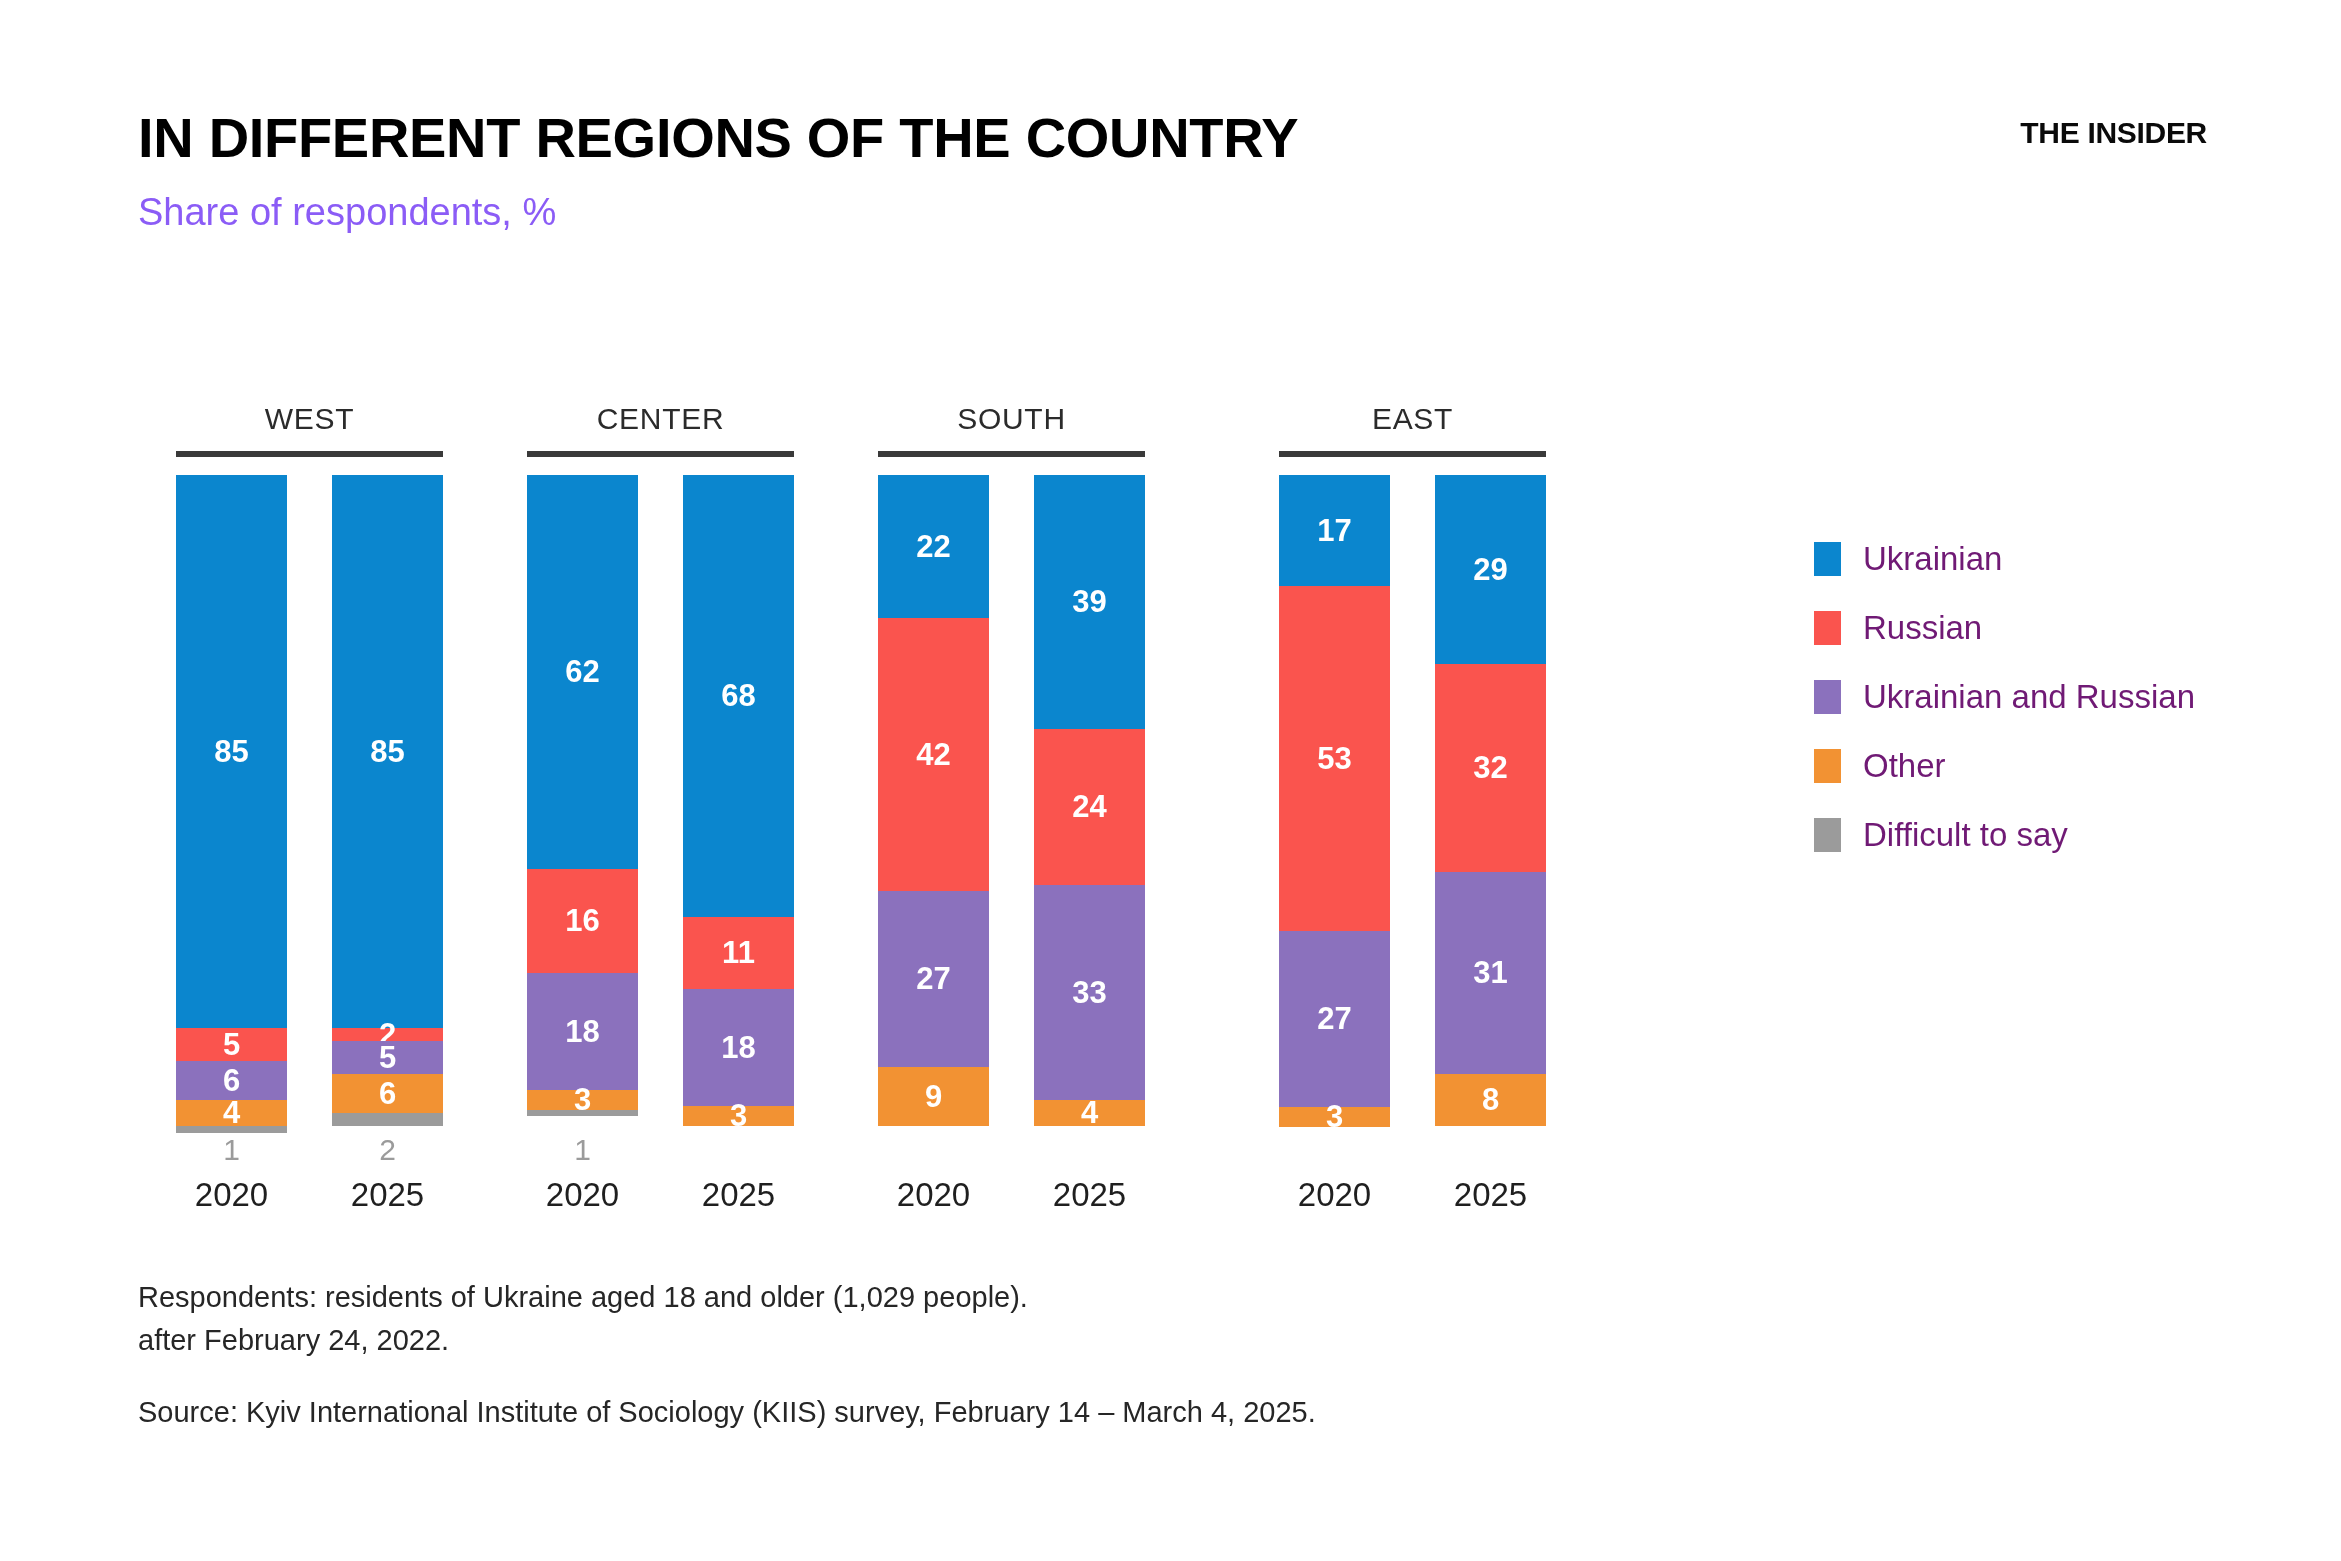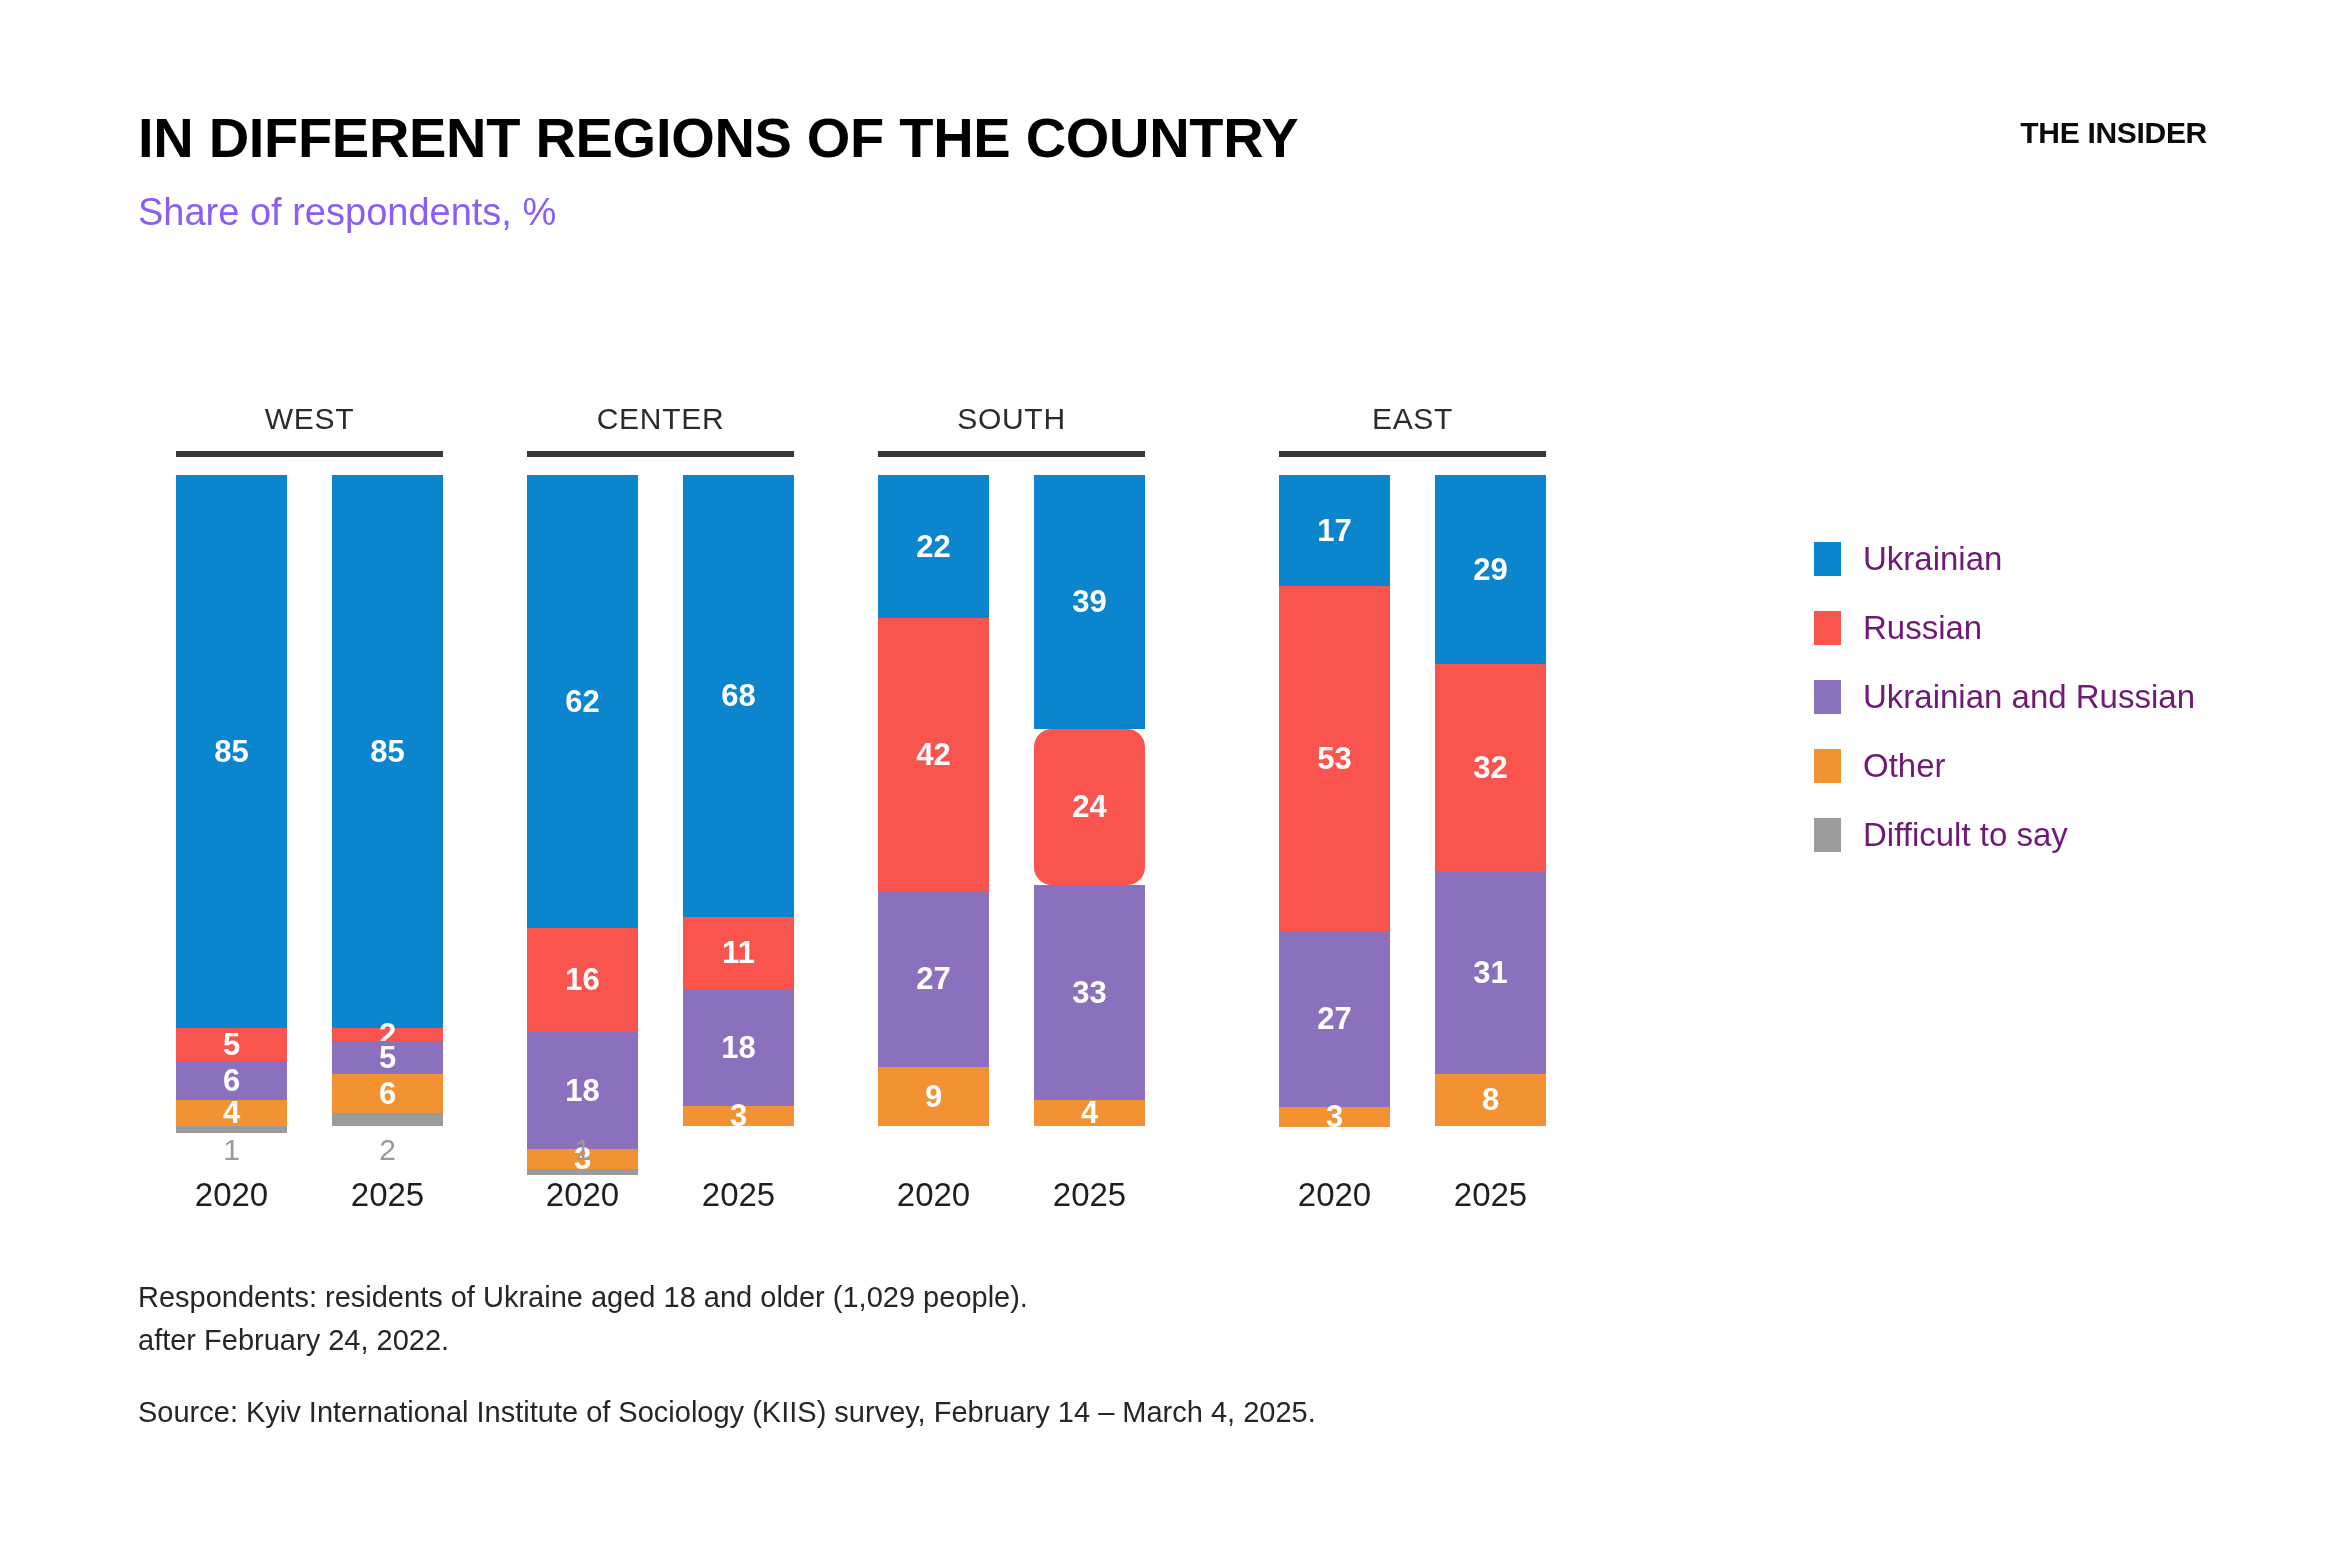--- a/index.html
+++ b/index.html
@@ -119,21 +119,21 @@
         </div>
         <div class="seg" style="height: 13px; background: rgb(155, 155, 155);"></div>
       </div>
       <div class="dts-label" style="left: 156px;">2</div>
       <div class="year-label" style="left: 156px;">2025</div>
     </div>
     <div class="group" style="left: 527px; top: 0px; width: 267px; height: 1301px;">
       <div class="group-label">CENTER</div>
       <div class="group-rule" style="width: 267px;"></div>
       <div class="bar" style="left: 0px;">
-        <div class="seg" style="height: 453px; background: rgb(11, 134, 206);">
+        <div class="seg" style="height: 394px; background: rgb(11, 134, 206);">
           <span class="seg-label">62</span>
         </div>
         <div class="seg" style="height: 104px; background: rgb(250, 84, 78);">
           <span class="seg-label">16</span>
         </div>
         <div class="seg" style="height: 117px; background: rgb(139, 113, 189);">
           <span class="seg-label">18</span>
         </div>
         <div class="seg" style="height: 19.5px; background: rgb(242, 146, 51);">
           <span class="seg-label">3</span>
@@ -173,21 +173,21 @@
         </div>
         <div class="seg" style="height: 59px; background: rgb(242, 146, 51);">
           <span class="seg-label">9</span>
         </div>
       </div>
       <div class="year-label" style="left: 0px;">2020</div>
       <div class="bar" style="left: 156px;">
         <div class="seg" style="height: 254px; background: rgb(11, 134, 206);">
           <span class="seg-label">39</span>
         </div>
-        <div class="seg" style="height: 156px; background: rgb(250, 84, 78); border-radius: 18px;">
+        <div class="seg" style="height: 156px; background: rgb(250, 84, 78);">
           <span class="seg-label">24</span>
         </div>
         <div class="seg" style="height: 215px; background: rgb(139, 113, 189);">
           <span class="seg-label">33</span>
         </div>
         <div class="seg" style="height: 26px; background: rgb(242, 146, 51);">
           <span class="seg-label">4</span>
         </div>
       </div>
       <div class="year-label" style="left: 156px;">2025</div>

